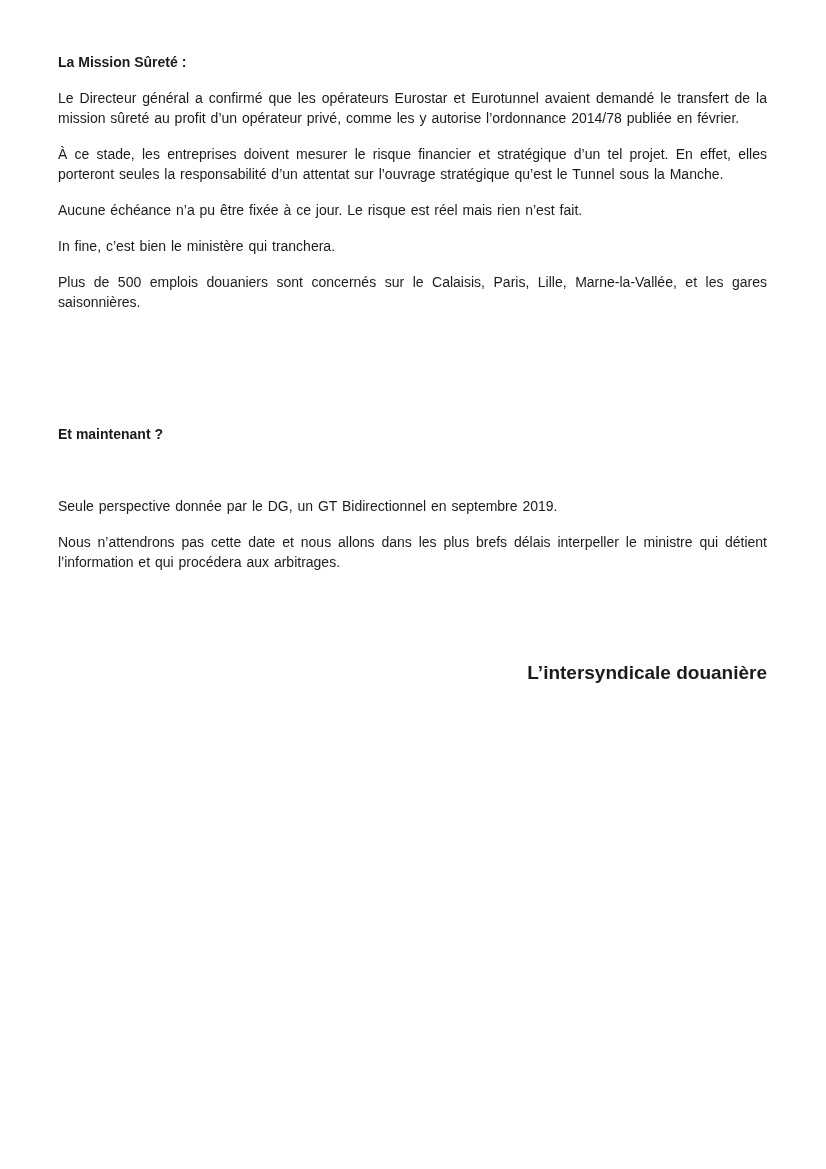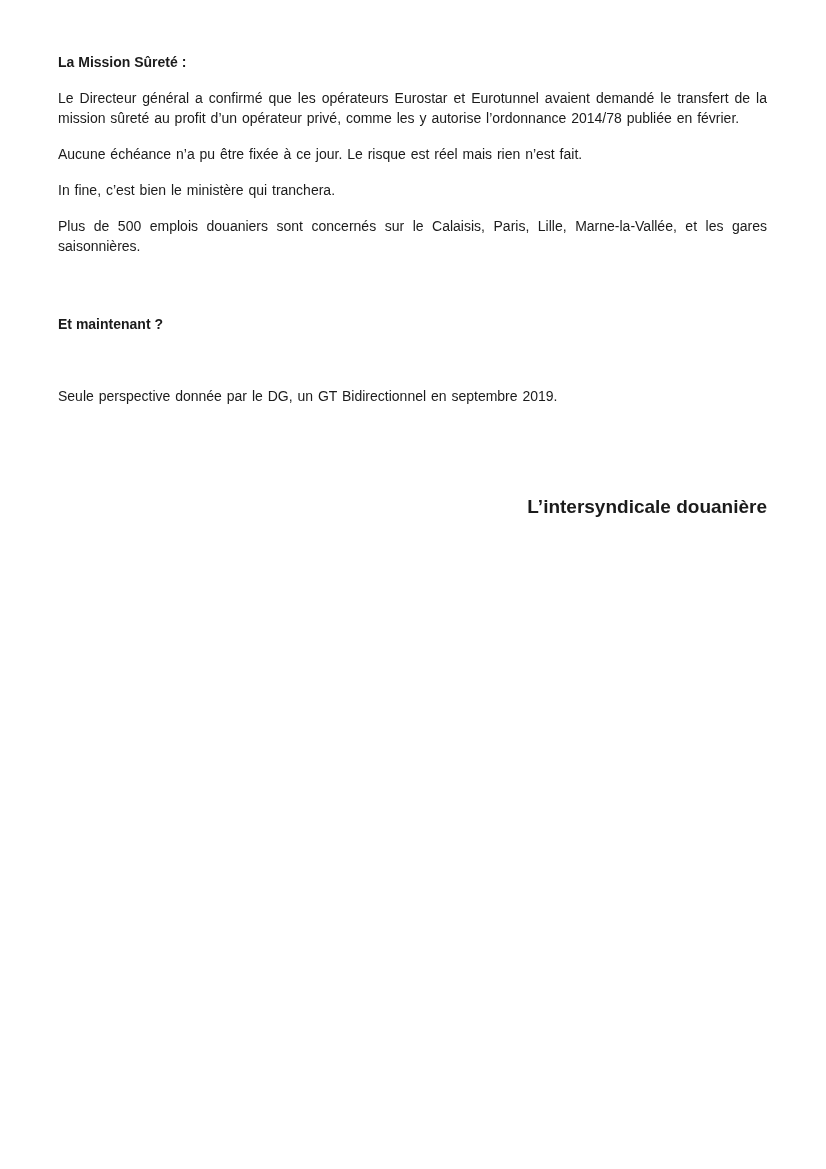--- a/index.html
+++ b/index.html
@@ -26,21 +26,21 @@
     margin: 0 0 16px 0;
     word-spacing: 1px;
   }
   .heading {
     font-size: 14px;
     line-height: 20px;
     font-weight: bold;
     margin: 0 0 16px 0;
   }
   .heading-gap {
-    margin-top: 58px;
+    margin-top: 112px;
   }
   .first-para-after-heading2 {
     margin-top: 52px;
   }
   .signature {
     font-size: 19px;
     line-height: 26px;
     font-weight: bold;
     text-align: right;
     margin: 88px 0 0 0;
@@ -48,27 +48,29 @@
 </style>
 </head>
 <body>
 
 <div class="page">
 
   <div class="heading">La Mission Sûreté :</div>
 
   <p class="para">Le Directeur général a confirmé que les opérateurs Eurostar et Eurotunnel avaient demandé le transfert de la mission sûreté au profit d’un opérateur privé, comme les y autorise l’ordonnance 2014/78 publiée en février.</p>
 
+  <p class="para">À ce stade, les entreprises doivent mesurer le risque financier et stratégique d’un tel projet. En effet, elles porteront seules la responsabilité d’un attentat sur l’ouvrage stratégique qu’est le Tunnel sous la Manche.</p>
 
   <p class="para">Aucune échéance n’a pu être fixée à ce jour. Le risque est réel mais rien n’est fait.</p>
 
   <p class="para">In fine, c’est bien le ministère qui tranchera.</p>
 
   <p class="para">Plus de 500 emplois douaniers sont concernés sur le Calaisis, Paris, Lille, Marne-la-Vallée, et les gares saisonnières.</p>
 
   <div class="heading heading-gap">Et maintenant ?</div>
 
   <p class="para first-para-after-heading2">Seule perspective donnée par le DG, un GT Bidirectionnel en septembre 2019.</p>
 
+  <p class="para">Nous n’attendrons pas cette date et nous allons dans les plus brefs délais interpeller le ministre qui détient l’information et qui procédera aux arbitrages.</p>
 
   <div class="signature">L’intersyndicale douanière</div>
 
 </div>
 
 </body></html>

